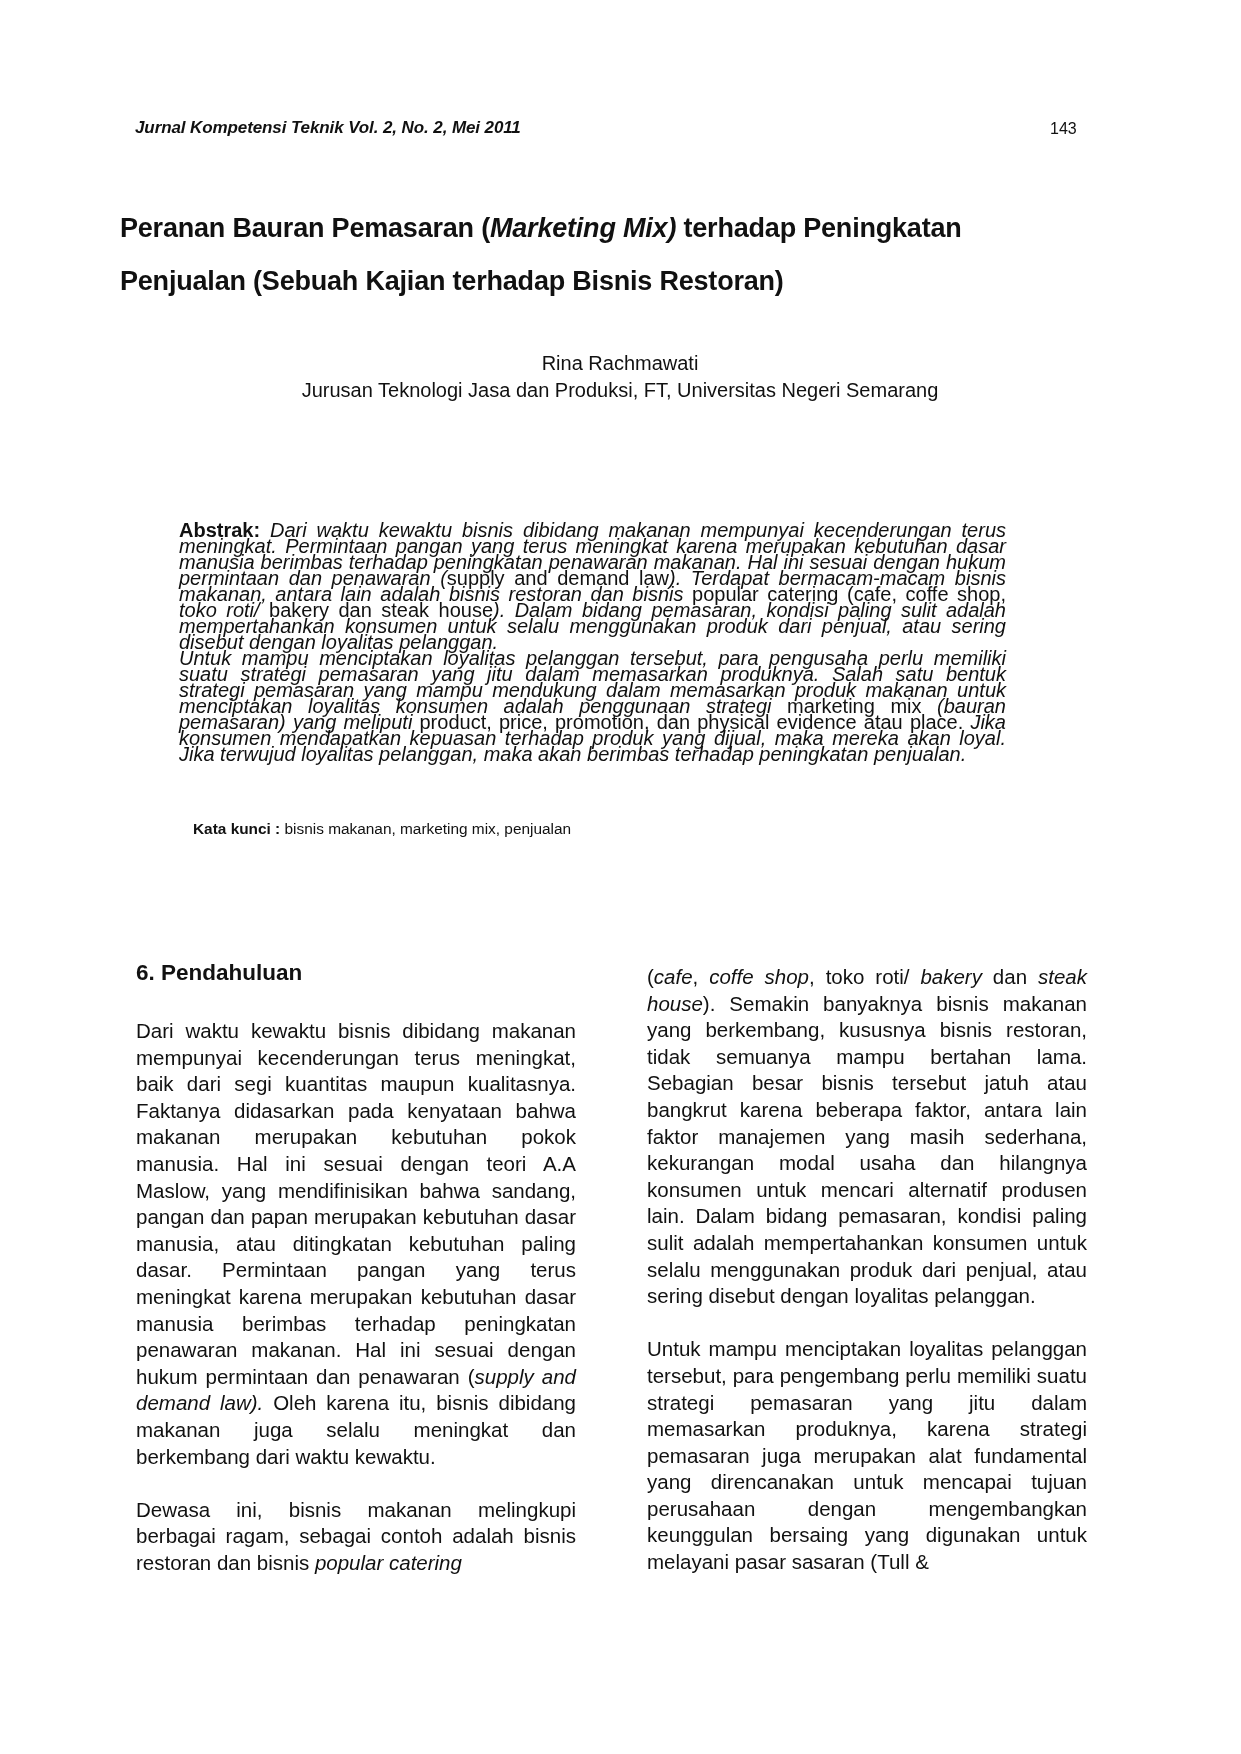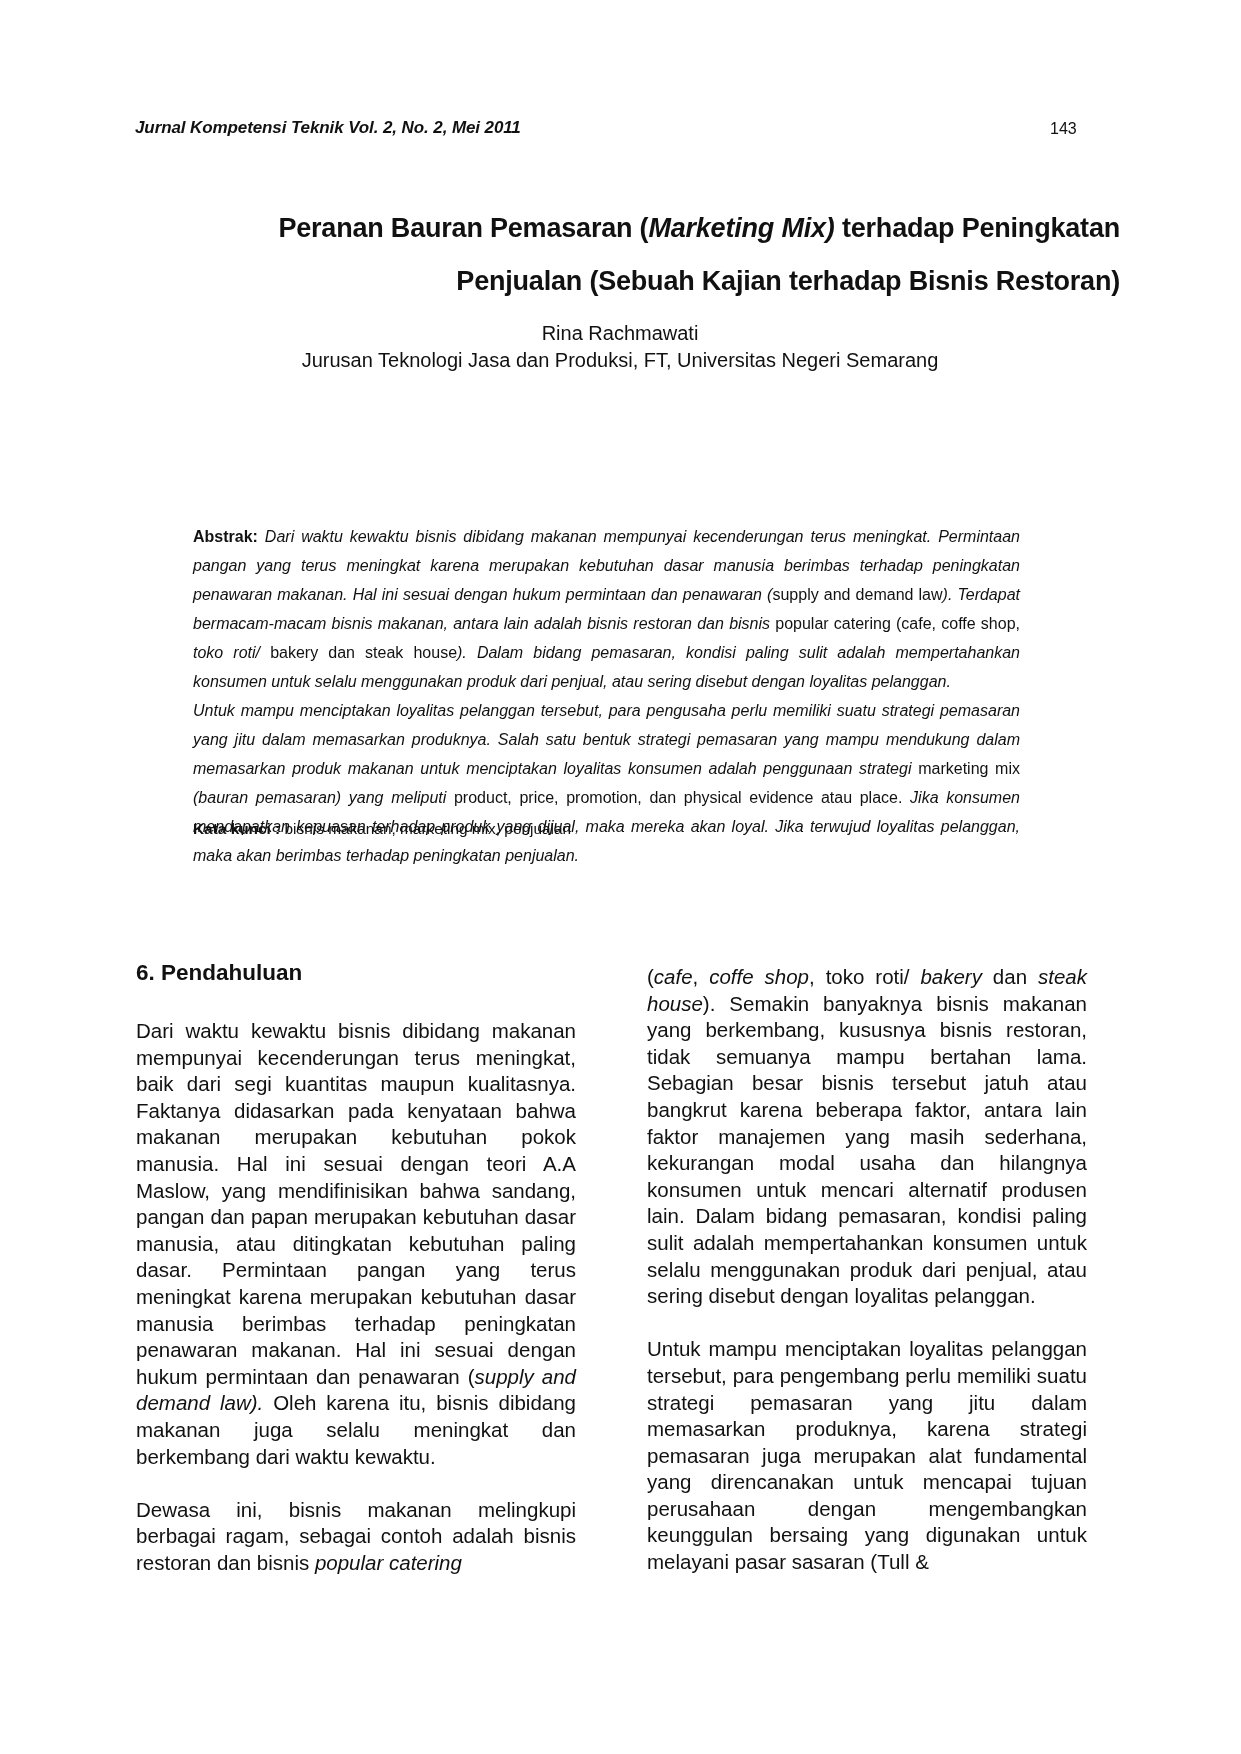--- a/index.html
+++ b/index.html
@@ -9,30 +9,30 @@
     }
     .running-head {
       position: absolute; left: 135px; top: 118px;
       font-size: 17px; font-weight: bold; font-style: italic; letter-spacing: -0.1px;
     }
     .page-number {
       position: absolute; left: 1050px; top: 120px; font-size: 16px;
     }
     .title {
       position: absolute; left: 120px; top: 202px; width: 1000px;
-      text-align: right; font-size: 27px; font-weight: bold; line-height: 53px;
+      text-align: left; font-size: 27px; font-weight: bold; line-height: 53px;
       letter-spacing: -0.2px;
     }
     .author-block {
-      position: absolute; left: 120px; top: 320px; width: 1000px; text-align: center;
+      position: absolute; left: 120px; top: 350px; width: 1000px; text-align: center;
       font-size: 20px; line-height: 27px;
     }
     .abstract {
-      position: absolute; left: 193px; top: 522px; width: 827px;
-      font-size: 16px; line-height: 29px; text-align: justify;
+      position: absolute; left: 179px; top: 522px; width: 827px;
+      font-size: 20px; line-height: 16px; text-align: justify;
     }
     .abstract p { margin: 0; }
     .abstract .i { font-style: italic; }
     .abstract b { font-style: normal; }
     .keywords {
       position: absolute; left: 193px; top: 820px; font-size: 15.4px;
     }
     .col {
       position: absolute; width: 440px; font-size: 20.5px; line-height: 26.6px;
       text-align: justify;

